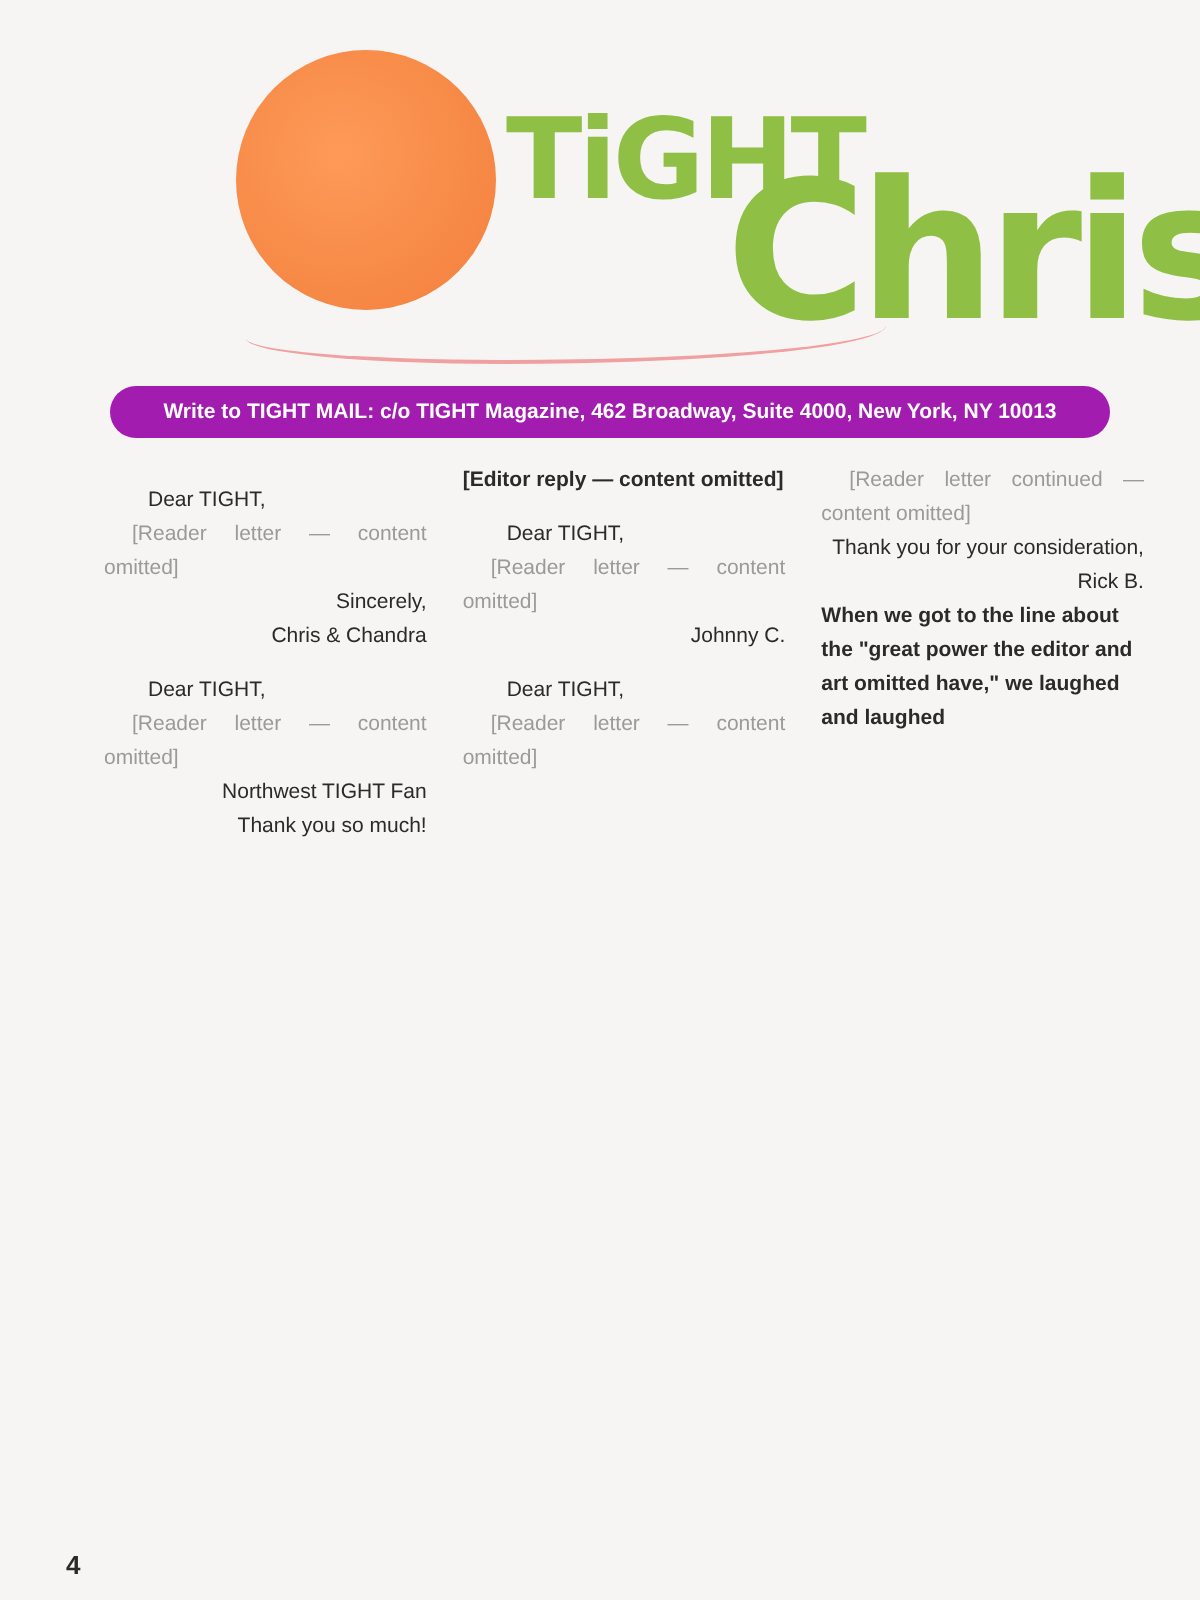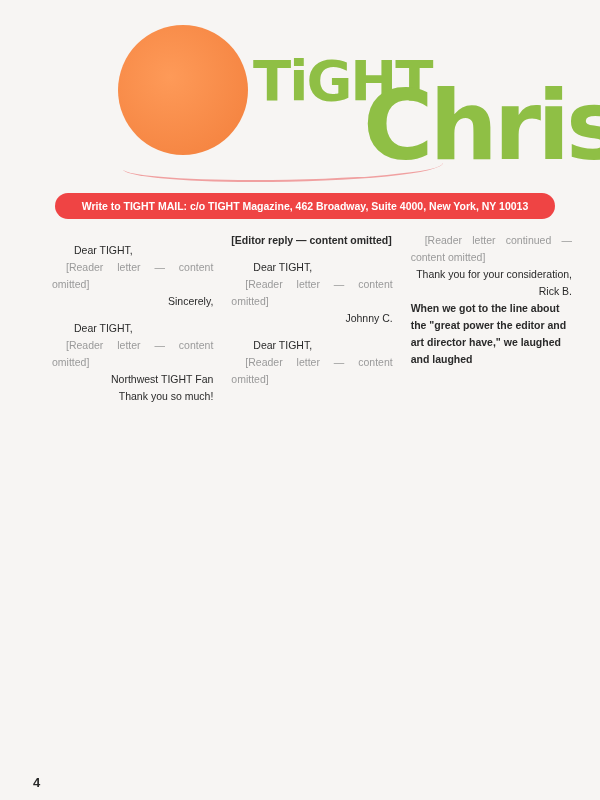--- a/index.html
+++ b/index.html
@@ -2,21 +2,21 @@
 <html><head>
 <meta charset="utf-8">
 <style>
   html,body{margin:0;padding:0;}
   body{width:600px;height:800px;background:#f7f5f3;font-family:"Liberation Sans",sans-serif;color:#2a2a2a;position:relative;overflow:hidden;}
   .masthead{position:absolute;left:0;top:0;width:544px;height:190px;margin-left:48px;}
   .art{position:absolute;left:70px;top:25px;width:130px;height:130px;border-radius:50%;background:radial-gradient(circle at 40% 40%,#ff8a3d,#f26a1b);opacity:.85;}
   .art-line{position:absolute;left:75px;top:150px;width:320px;height:30px;border-bottom:2px solid #f0a0a0;border-radius:0 0 60% 40%;}
   .title1{position:absolute;left:205px;top:48px;font-family:"DejaVu Sans",sans-serif;font-weight:bold;font-size:56px;letter-spacing:-2px;color:#8fbf45;}
   .title2{position:absolute;left:315px;top:78px;font-family:"DejaVu Sans",sans-serif;font-weight:bold;font-size:96px;letter-spacing:-4px;color:#8fbf45;line-height:1;}
-  .banner{position:absolute;left:55px;top:193px;width:500px;height:26px;border-radius:13px;background:#ef4444;color:#fff;font-weight:bold;font-size:10.5px;display:flex;align-items:center;justify-content:center;}
+  .banner{position:absolute;left:55px;top:193px;width:500px;height:26px;border-radius:13px;background:#a21caf;color:#fff;font-weight:bold;font-size:10.5px;display:flex;align-items:center;justify-content:center;}
   .cols{position:absolute;left:52px;top:232px;width:520px;display:grid;grid-template-columns:1fr 1fr 1fr;column-gap:18px;font-size:10.5px;line-height:17px;}
   .col p{margin:0;}
   .sal{margin-top:10px!important;padding-left:22px;}
   .indent{text-indent:14px;text-align:justify;}
   .sign{text-align:right;}
   .reply{font-weight:bold;}
   .ph{color:#9a9a9a;}
   .pageno{position:absolute;left:33px;top:775px;font-weight:bold;font-size:13px;}
 </style>
 </head>
@@ -29,34 +29,35 @@
   <div class="title2">Chris</div>
 </div>
 
 <div class="banner">Write to TIGHT MAIL: c/o TIGHT Magazine, 462 Broadway, Suite 4000, New York, NY 10013</div>
 
 <div class="cols">
   <div class="col" id="col0">
       <p class="sal">Dear TIGHT,</p>
       <p class="indent ph">[Reader letter — content omitted]</p>
       <p class="sign">Sincerely,</p>
+      <p class="sign">Chris &amp; Chandra</p>
       <p class="sal">Dear TIGHT,</p>
       <p class="indent ph">[Reader letter — content omitted]</p>
       <p class="sign">Northwest TIGHT Fan</p>
       <p class="sign">Thank you so much!</p>
     </div>
   <div class="col" id="col1">
       <p class="reply">[Editor reply — content omitted]</p>
       <p class="sal">Dear TIGHT,</p>
       <p class="indent ph">[Reader letter — content omitted]</p>
       <p class="sign">Johnny C.</p>
       <p class="sal">Dear TIGHT,</p>
       <p class="indent ph">[Reader letter — content omitted]</p>
     </div>
   <div class="col" id="col2">
       <p class="indent ph">[Reader letter continued — content omitted]</p>
       <p class="sign">Thank you for your consideration,</p>
       <p class="sign">Rick B.</p>
-      <p class="reply">When we got to the line about the "great power the editor and art director have," we laughed and laughed</p>
+      <p class="reply">When we got to the line about the "great power the editor and art omitted have," we laughed and laughed</p>
     </div>
 </div>
 
 <div class="pageno">4</div>
 
 </body></html>

